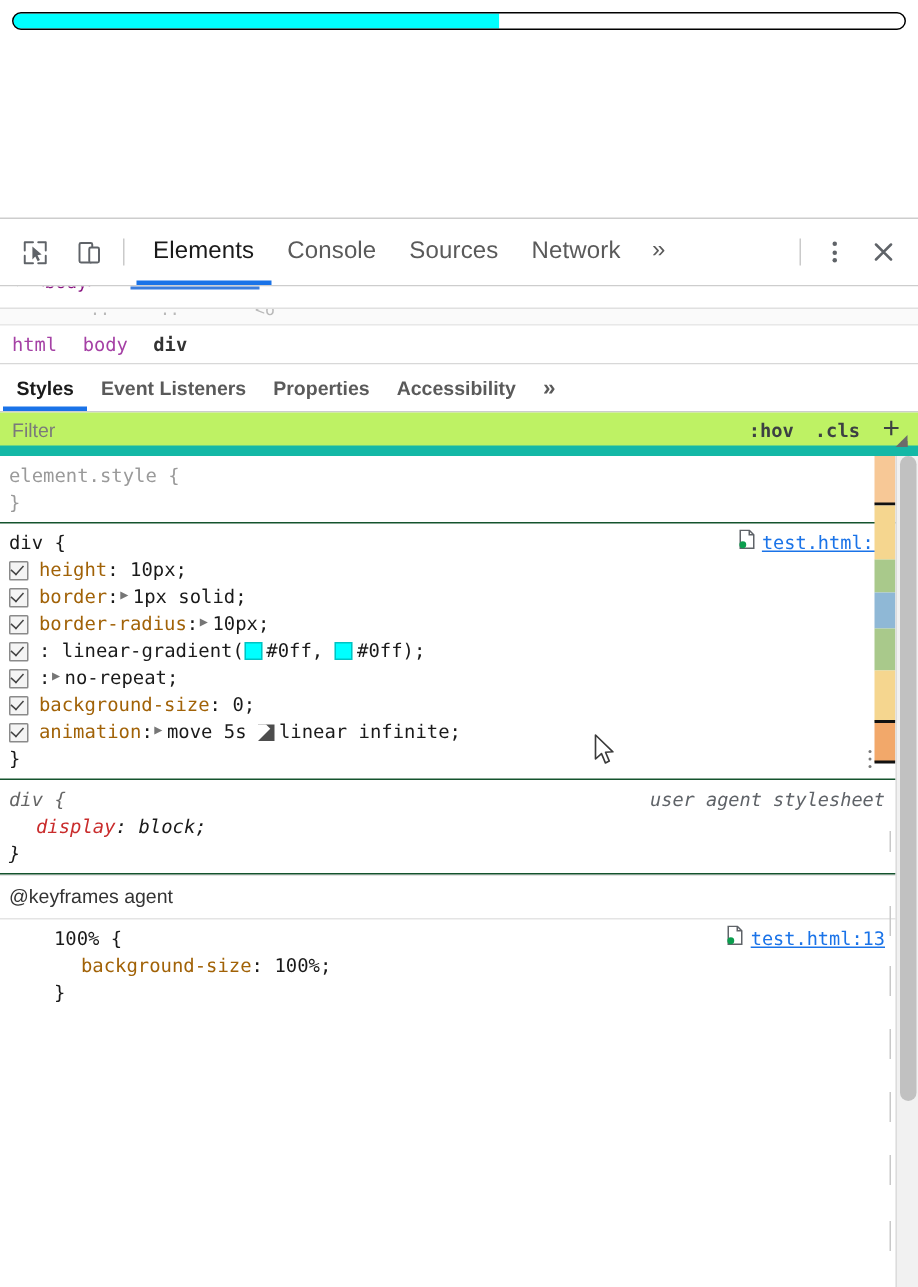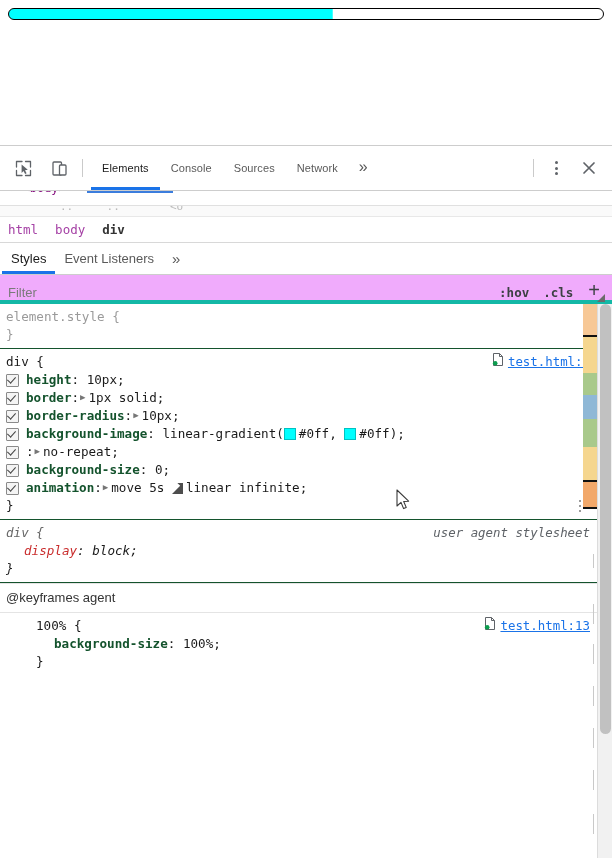--- a/index.html
+++ b/index.html
@@ -74,21 +74,21 @@
     border-radius: 2px;
   }
   .tb-iconbtn:first-child { margin-left: 8px; }
   .tb-sep {
     width: 1px;
     height: 18px;
     background: #cacaca;
     margin: 0 8px;
   }
   .dt-tab {
-    font-size: 11px;
+    font-size: 16px;
     color: #5a5a5a;
     padding: 0 11px;
     height: 44px;
     line-height: 44px;
     position: relative;
     white-space: nowrap;
     letter-spacing: 0.1px;
   }
   .dt-tab.sel {
     color: #1a1a1a;
@@ -205,20 +205,21 @@
 
   
   #sidebar-tabs {
     height: 32px;
     display: flex;
     align-items: center;
     background: #ffffff;
     border-bottom: 1px solid #cdcdcd;
     box-sizing: border-box;
     padding-left: 2px;
+    font-weight: bold;
   }
   .sb-tab {
     font-size: 13px;
     color: #5a5a5a;
     padding: 0 9px;
     height: 31px;
     line-height: 31px;
     position: relative;
     white-space: nowrap;
   }
@@ -234,23 +235,23 @@
     font-size: 15px;
     color: #5a5a5a;
     padding: 0 9px;
     line-height: 28px;
   }
 
   
   #filter-bar {
     height: 29px;
     display: flex;
-    align-items: flex-end;
-    background: #f0abfc;
-    border-bottom: 4px solid #14b8a6;
+    align-items: center;
+    background: #bef264;
+    border-bottom: 7px solid #14b8a6;
     box-sizing: border-box;
     padding: 0 6px 0 8px;
   }
   #filter-input {
     flex: 1;
     border: none;
     outline: none;
     font-family: "Liberation Sans", sans-serif;
     font-size: 13px;
     color: #5a5a5a;
@@ -352,21 +353,21 @@
     content: "";
     position: absolute;
     left: 2px;
     top: 0px;
     width: 4px;
     height: 7px;
     border: solid #444;
     border-width: 0 1.6px 1.6px 0;
     transform: rotate(42deg);
   }
-  .prop { color: #14532d; font-weight: bold; }
+  .prop { color: #a16207; }
   .val { color: #1a1a1a; }
   .val-kw { color: #1a1a1a; }
   .ind { padding-left: 24px; }
   .ind-ua { padding-left: 24px; color: #c92c2c; font-style: italic; }
   .ua-val { color: #1a1a1a; font-style: italic; }
   .brace { color: #1a1a1a; padding-left: 6px; }
   .brace-ua { color: #1a1a1a; padding-left: 6px; font-style: italic; }
   .arrow {
     display: inline-block;
     color: #767676;
@@ -548,20 +549,22 @@
 
   <div id="breadcrumb">
     <div class="crumb">html</div>
     <div class="crumb">body</div>
     <div class="crumb active">div</div>
   </div>
 
   <div id="sidebar-tabs">
     <div class="sb-tab sel">Styles</div>
     <div class="sb-tab">Event Listeners</div>
+    <div class="sb-tab">Properties</div>
+    <div class="sb-tab">Accessibility</div>
     <div class="sb-more">»</div>
   </div>
 
   <div id="filter-bar">
     <input id="filter-input" type="text" placeholder="Filter" style="">
     <div class="fb-btn">:hov</div>
     <div class="fb-btn">.cls</div>
     <div class="fb-plus">+</div>
   </div>
 
@@ -611,21 +614,20 @@
         <span class="cb"></span>
         <span class="prop">border-radius</span>
         <span class="val-kw">:</span>
         <span class="arrow">▶</span>
         <span class="val">10px</span>
         <span class="val">;</span>
       </div>
 
       <div class="decl">
         <span class="cb"></span>
-        <span class="prop">background-image</span>
         <span class="val-kw">:</span>
         <span>&nbsp;</span>
         <span class="val">linear-gradient(</span>
         <span class="swatch"></span>
         <span class="val">#0ff,</span>
         <span>&nbsp;</span>
         <span class="swatch"></span>
         <span class="val">#0ff);</span>
       </div>
 

